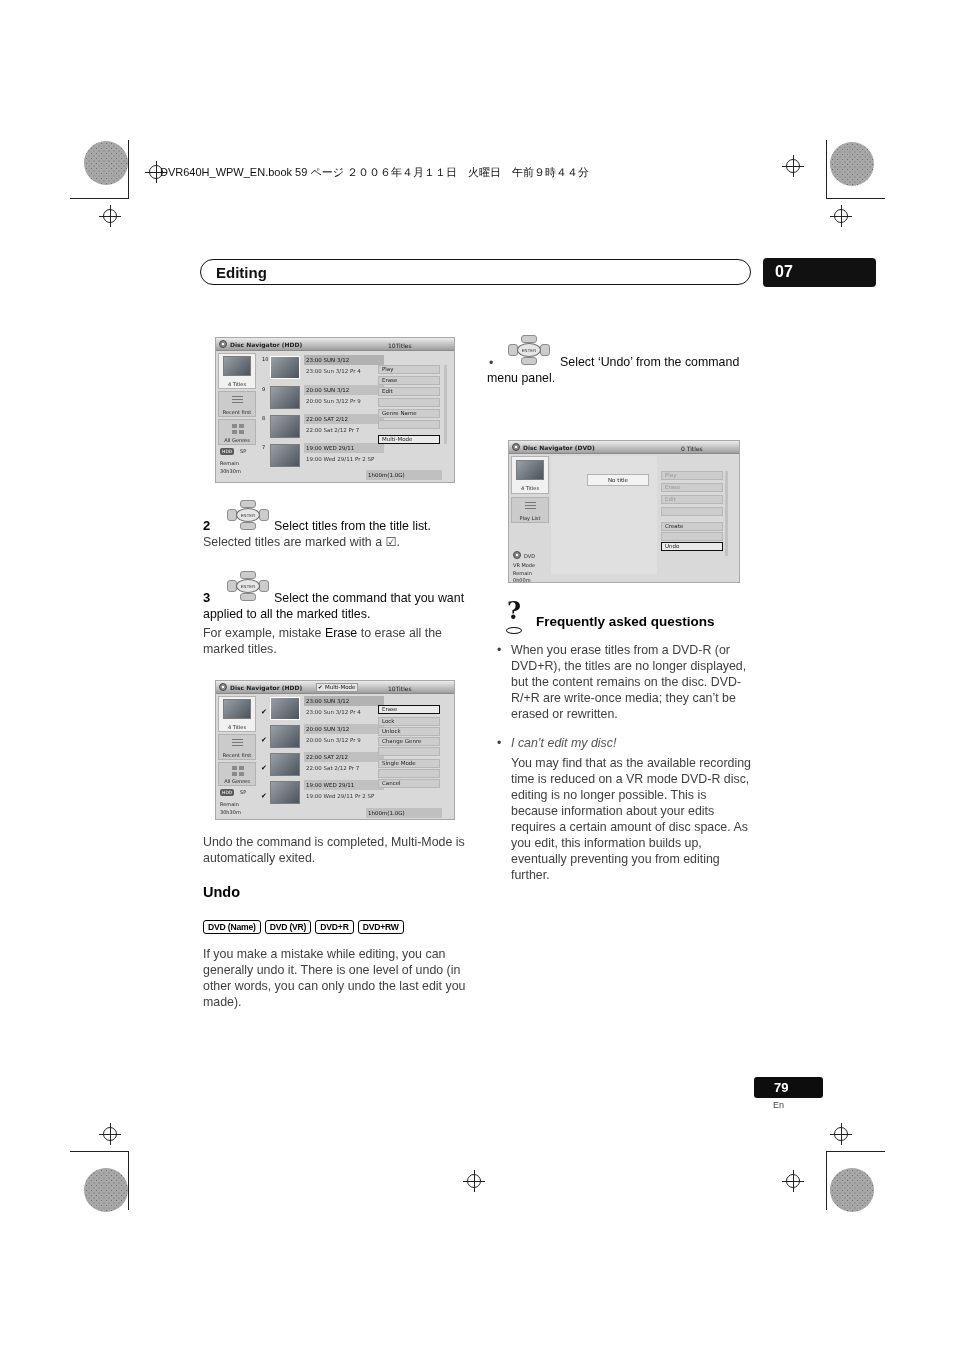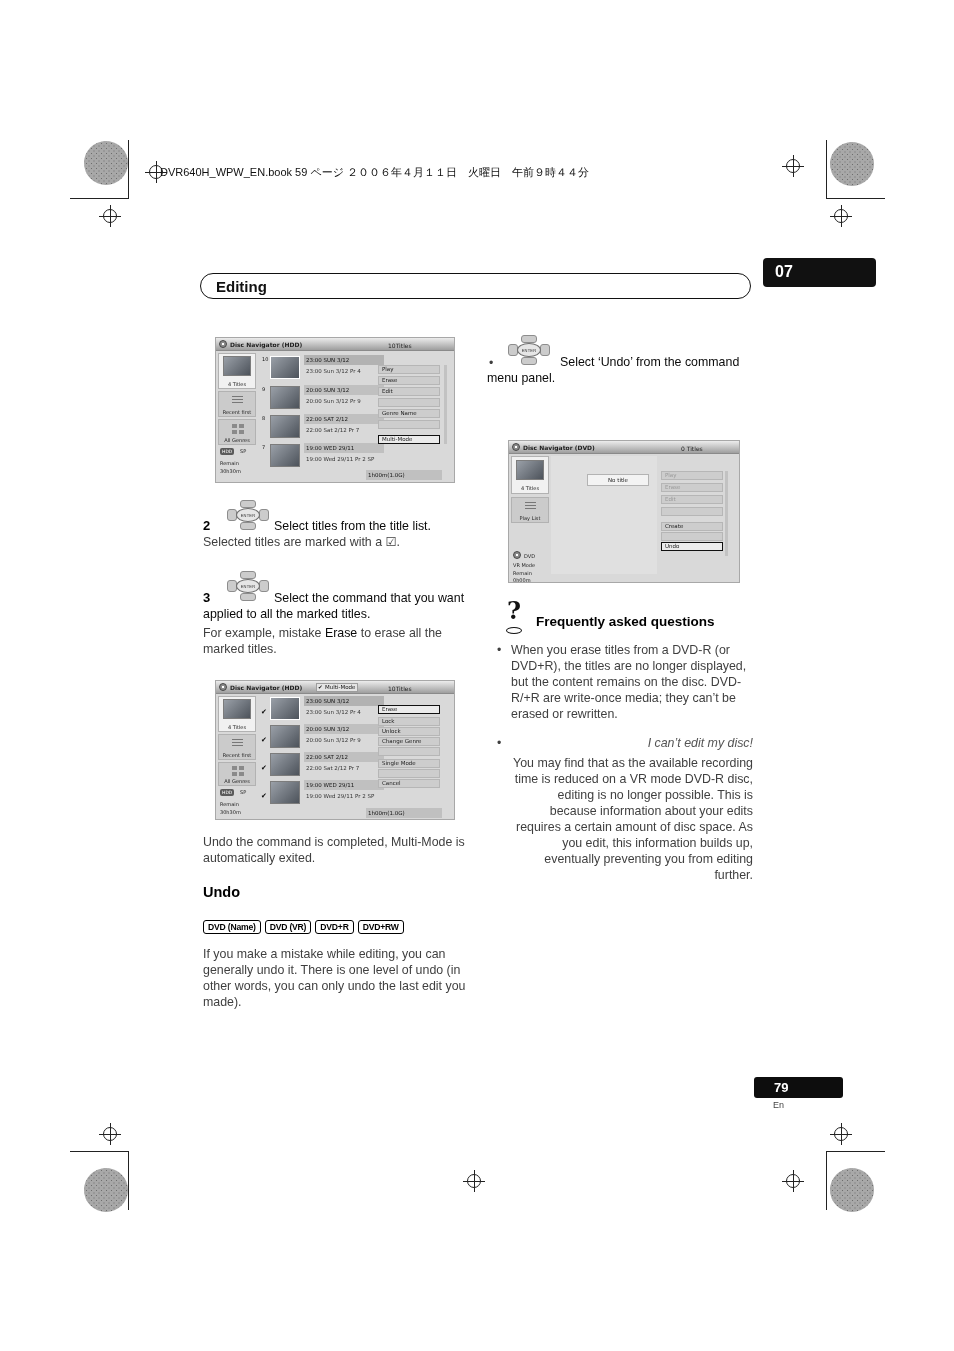--- a/index.html
+++ b/index.html
@@ -12,21 +12,21 @@
     background-image:radial-gradient(#6d6d6d 22%, rgba(0,0,0,0) 25%),radial-gradient(#6d6d6d 22%, rgba(0,0,0,0) 25%);
     background-size:5px 5px; background-position:0 0,2.5px 2.5px; }
   .cross { position:absolute; width:22px; height:22px; }
   .cross::before { content:""; position:absolute; left:0; right:0; top:10.5px; height:1px; background:#222; }
   .cross::after  { content:""; position:absolute; top:0; bottom:0; left:10.5px; width:1px; background:#222; }
   .cross i { position:absolute; left:4px; top:4px; width:14px; height:14px; border:1px solid #222; border-radius:50%; box-sizing:border-box; display:block; }
   .cline { position:absolute; background:#222; }
 
   
   .bookline { position:absolute; left:160px; top:165px; font-size:11px; color:#111; }
-  .titlebar { position:absolute; left:200px; top:273px; width:551px; height:26px;
+  .titlebar { position:absolute; left:200px; top:259px; width:551px; height:26px;
               border:1.5px solid #111; border-radius:13px; background:#fff; box-sizing:border-box;text-align:right; }
   .titlebar span { position:absolute; left:15px; top:4px; font-size:15px; font-weight:bold; color:#111; }
   .chapterbox { position:absolute; left:763px; top:258px; width:113px; height:29px;
                 background:#111; border-radius:4px; }
   .chapterbox span { position:absolute; left:12px; top:5px; color:#fff; font-weight:bold; font-size:16px; }
 
   
   .t { position:absolute; font-size:12.4px; line-height:16px; color:#3f3f3f; }
   .b { font-weight:normal; color:#0a0a0a; }
   .step-num { position:absolute; left:0; top:0; font-weight:bold; font-size:13px; color:#000; }
@@ -93,21 +93,21 @@
   .scrollstrip { width:3px; background:#c2c2c2; }
   .mmchip { height:9px; background:#e4e4e4; border:1px solid #9d9d9d; font-size:5.5px; line-height:7px;
             padding:0 2px 0 8px; color:#111; white-space:nowrap; }
   .mmchip::before { content:"✔"; position:absolute; left:1px; top:0; font-size:5.5px; }
   .rowcheck { left:1px; top:3px; width:8px; height:8px; }
   .rowcheck::before { content:"✔"; font-size:7px; color:#0a0a0a; }
   .notitle { background:#f3f3f3; border:1px solid #b3b3b3; font-size:5.5px; line-height:10px;
              text-align:center; color:#2a2a2a; }
 
   
-  .pagebox { position:absolute; left:754px; top:1077px; width:89px; height:21px; background:#0d0d0d; border-radius:3px; }
+  .pagebox { position:absolute; left:754px; top:1077px; width:69px; height:21px; background:#0d0d0d; border-radius:3px; }
   .pagebox span { position:absolute; left:20px; top:3px; color:#fff; font-weight:bold; font-size:13px; }
   .langlabel { position:absolute; left:773px; top:1100px; font-size:9px; color:#444; }
 </style>
 </head>
 <body>
 
 <div class="page">
 
   <div class="halftone" style="left:84px; top:141px;"></div>
   <div class="halftone" style="left:830px; top:142px;"></div>
@@ -356,21 +356,21 @@
   <div class="faqicon" style="left:503px; top:602px;">
     <span class="q">?</span>
     <span class="disc"></span>
   </div>
   <div class="heading" style="left:536px; top:614px; font-size:13.5px;">Frequently asked questions</div>
 
   <div class="t" style="left:497px; top:638px; width:256px;">
     <div class="faq-item">
       <div class="faq-a">When you erase titles from a DVD-R (or DVD+R), the titles are no longer displayed, but the content remains on the disc. DVD-R/+R are write-once media; they can’t be erased or rewritten.</div>
     </div>
-    <div class="faq-item" style="margin-top:13px;text-align:right;">
+    <div class="faq-item" style="margin-top:13px;">
       <div class="faq-q">I can’t edit my disc!</div>
       <div class="faq-a">You may find that as the available recording time is reduced on a VR mode DVD-R disc, editing is no longer possible. This is because information about your edits requires a certain amount of disc space. As you edit, this information builds up, eventually preventing you from editing further.</div>
     </div>
   </div>
 
   <div class="pagebox">
     <span>79</span>
   </div>
   <div class="langlabel">En</div>
 

